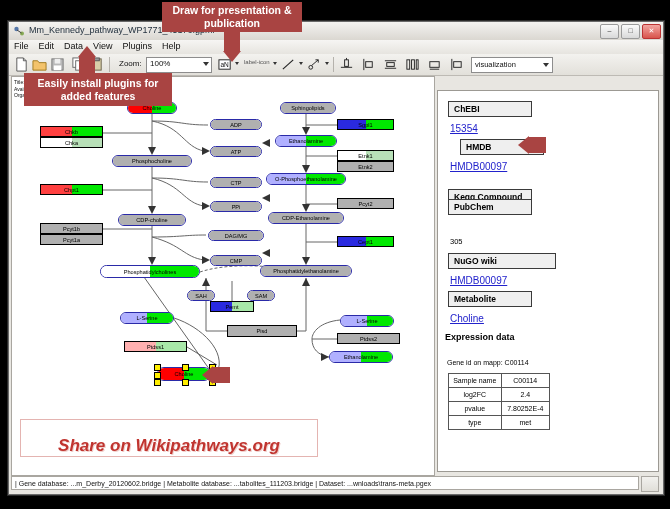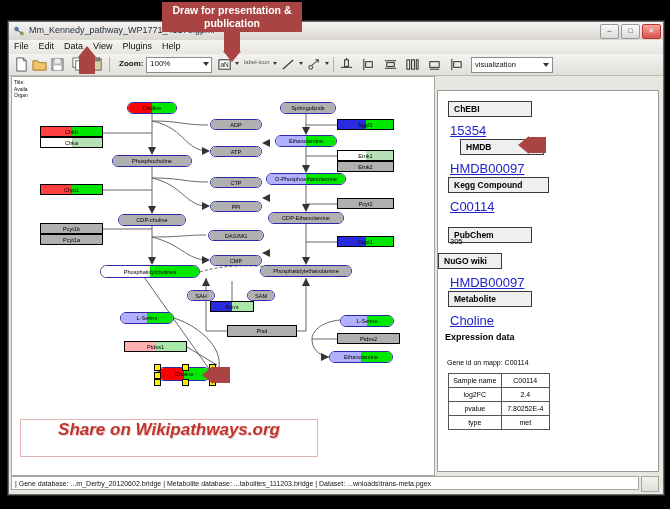--- a/index.html
+++ b/index.html
@@ -21,21 +21,21 @@
   
   .menubar{position:absolute;left:0;top:18px;width:100%;height:14px;
      background:linear-gradient(#f6f5f3,#e6e4df);border-bottom:1px solid #c8c5bf;}
   .menubar .mi{float:left;font-size:9px;padding:1px 5px;color:#111;}
 
   
   .toolbar{position:absolute;left:0;top:32px;width:100%;height:21px;
      background:linear-gradient(#f3f2ef,#e2e0da);border-bottom:1px solid #bdbab4;}
   .tb-ico{position:absolute;top:3px;width:15px;height:15px;}
   .sep{position:absolute;top:3px;width:1px;height:15px;background:#b5b2ac;}
-  .zlabel{position:absolute;top:5px;font-size:8px;color:#111;font-weight:bold;}
+  .zlabel{position:absolute;top:5px;font-size:8px;color:#111;font-weight:normal;}
   .zcombo{position:absolute;top:3px;height:14px;background:#fff;border:1px solid #8d8d8d;}
   .zcombo .zv{position:absolute;left:3px;top:1px;font-size:8px;color:#111;}
   .zcombo .zarrow{position:absolute;right:2px;top:4px;width:0;height:0;
      border-left:3px solid transparent;border-right:3px solid transparent;border-top:4px solid #333;}
   .vcombo{position:absolute;top:3px;height:14px;background:#fff;border:1px solid #8d8d8d;}
   .vcombo .vv{position:absolute;left:3px;top:2px;font-size:7.5px;color:#111;}
   .vcombo .varrow{position:absolute;right:3px;top:5px;width:0;height:0;
      border-left:3px solid transparent;border-right:3px solid transparent;border-top:4px solid #333;}
   .dd{position:absolute;top:8px;width:0;height:0;border-left:2.5px solid transparent;
       border-right:2.5px solid transparent;border-top:3.5px solid #333;}
@@ -67,21 +67,21 @@
   .tabs{position:absolute;left:0;top:0;width:100%;height:14px;}
   .tab{position:absolute;top:1px;height:13px;border:1px solid #a6a39d;border-bottom:none;
        background:linear-gradient(#f0eeea,#ddd9d2);font-size:7.5px;color:#111;
        text-align:center;line-height:12px;box-sizing:border-box;}
   .tab.active{top:0;height:14px;background:#fff;border-color:#8d8a84;font-weight:normal;}
   .panel{position:absolute;left:2px;top:14px;width:220px;height:380px;background:#fff;
          border:1px solid #9c9993;overflow:hidden;}
   .dbbox{position:absolute;height:16px;background:#efefef;border:1px solid #3a3a3a;
          box-sizing:border-box;display:flex;align-items:center;padding-left:5px;
          font-size:8.5px;font-weight:bold;color:#000;}
-  .dblink{position:absolute;font-size:13px;color:#2222cc;text-decoration:underline;}
+  .dblink{position:absolute;font-size:10px;color:#2222cc;text-decoration:underline;}
   .dbplain{position:absolute;font-size:7.5px;color:#000;}
   .exprhead{position:absolute;font-size:9px;font-weight:bold;color:#000;}
   .geneid{position:absolute;font-size:7px;color:#000;}
   .etable{position:absolute;border:1px solid #555;border-collapse:collapse;}
   .etable td{border:1px solid #555;font-size:7px;text-align:center;height:13px;color:#000;padding:0 2px;}
 
   
   .statuswrap{position:absolute;left:2px;top:454px;width:648px;height:15px;}
   .statusbar{position:absolute;left:0;top:0;width:628px;height:14px;background:#fff;
      border:1px solid #a9a6a0;font-size:7px;color:#111;line-height:13px;padding-left:3px;
@@ -94,21 +94,21 @@
      text-align:center;font-size:10.5px;line-height:13px;display:flex;align-items:center;
      justify-content:center;padding:3px 6px;box-sizing:border-box;z-index:30;}
   .arrow-d{position:absolute;width:0;height:0;z-index:30;
      border-left:9px solid transparent;border-right:9px solid transparent;border-top:11px solid #a94442;}
   .arrow-u{position:absolute;width:0;height:0;z-index:30;
      border-left:9px solid transparent;border-right:9px solid transparent;border-bottom:11px solid #a94442;}
   .arrow-l{position:absolute;width:0;height:0;z-index:30;
      border-top:9px solid transparent;border-bottom:9px solid transparent;border-right:11px solid #a94442;}
   .arrow-stem{position:absolute;background:#a94442;z-index:29;}
   .share{position:absolute;z-index:30;background:#fff;border:1px solid #e4b4b1;
-     display:flex;align-items:flex-start;justify-content:center;}
+     display:flex;align-items:flex-end;justify-content:center;}
   .share span{font-size:17px;font-weight:bold;font-style:italic;color:#c0342f;
      text-shadow:1px 1px 0 #f0d0cd;}
 </style>
 </head>
 <body>
 
 <div class="screen">
 
   <div class="win">
 
@@ -476,27 +476,27 @@
     <div class="side">
 
       <div class="panel">
 
         <div class="dbbox" style="left:10px;top:10px;width:84px">ChEBI</div>
         <div class="dblink" style="left:12px;top:32px">15354</div>
 
         <div class="dbbox" style="left:22px;top:48px;width:84px">HMDB</div>
         <div class="dblink" style="left:12px;top:70px">HMDB00097</div>
 
-        <div class="dbbox" style="left:10px;top:86px;width:101px">Kegg Compound</div>
+        <div class="dbbox" style="left:10px;top:98px;width:84px">Kegg Compound</div>
         <div class="dblink" style="left:12px;top:108px">C00114</div>
 
-        <div class="dbbox" style="left:10px;top:136px;width:84px">PubChem</div>
+        <div class="dbbox" style="left:10px;top:108px;width:84px">PubChem</div>
         <div class="dbplain" style="left:12px;top:146px">305</div>
 
-        <div class="dbbox" style="left:0;top:162px;width:64px">NuGO wiki</div>
+        <div class="dbbox" style="left:10px;top:162px;width:108px">NuGO wiki</div>
         <div class="dblink" style="left:12px;top:184px">HMDB00097</div>
 
         <div class="dbbox" style="left:10px;top:200px;width:84px">Metabolite</div>
         <div class="dblink" style="left:12px;top:222px">Choline</div>
 
         <div class="exprhead" style="left:7px;top:241px">Expression data</div>
         <div class="geneid" style="left:9px;top:268px">Gene id on mapp: C00114</div>
 
         <table class="etable" style="left:10px;top:282px;width:102px">
           <tbody>
@@ -524,20 +524,21 @@
     <div class="statuswrap">
       <div class="statusbar">| Gene database: ...m_Derby_20120602.bridge | Metabolite database: ...tabolites_111203.bridge | Dataset: ...wnloads\trans-meta.pgex</div>
       <div class="statusgrip"></div>
     </div>
   </div>
 
   <div class="callout" style="left:162px;top:2px;width:140px;height:30px">Draw for presentation &amp; publication</div>
   <div class="arrow-stem" style="left:224px;top:32px;width:16px;height:20px"></div>
   <div class="arrow-d" style="left:223px;top:51px"></div>
 
+  <div class="callout" style="left:24px;top:73px;width:148px;height:33px">Easily install plugins for added features</div>
   <div class="arrow-stem" style="left:79px;top:56px;width:16px;height:18px"></div>
   <div class="arrow-u" style="left:78px;top:46px"></div>
 
   <div class="arrow-stem" style="left:528px;top:137px;width:18px;height:16px"></div>
   <div class="arrow-l" style="left:518px;top:136px"></div>
 
   <div class="arrow-stem" style="left:212px;top:367px;width:18px;height:16px"></div>
   <div class="arrow-l" style="left:202px;top:366px"></div>
 
   <div class="share" style="left:20px;top:419px;width:296px;height:36px">

